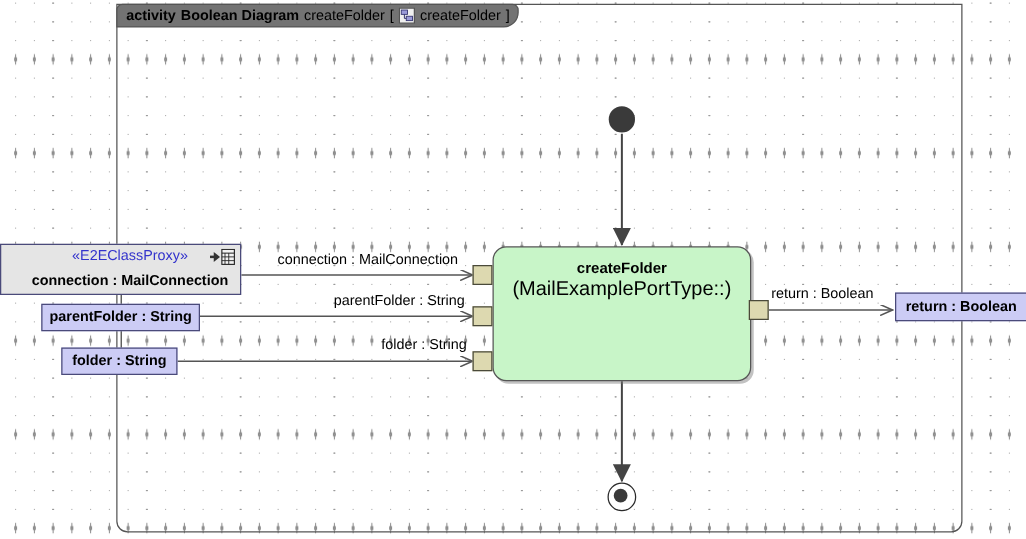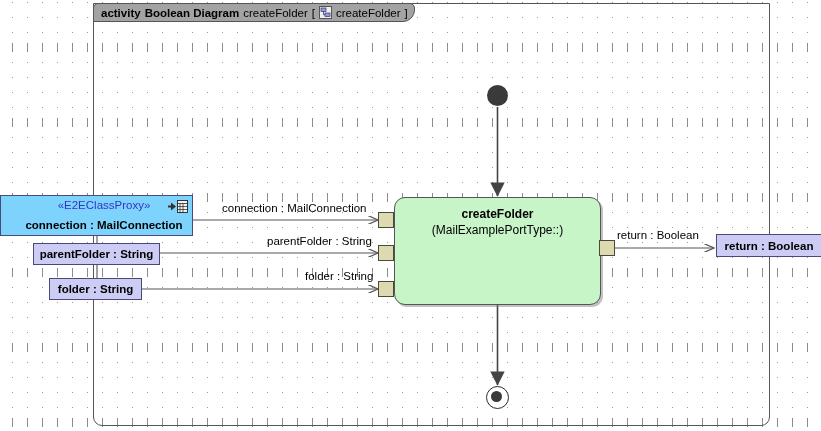--- a/index.html
+++ b/index.html
@@ -44,21 +44,21 @@
     position: absolute;
     left: 93px; top: 3px;
     height: 19px;
     padding: 0 6px 0 7px;
     display: flex;
     align-items: center;
     gap: 4px;
     border: 1.5px solid #555555;
     border-bottom: 1.5px solid #555555;
     border-radius: 5px 5px 12px 0;
-    background: #a3a3a3;
+    background: #737373;
     box-sizing: border-box;
     white-space: nowrap;
     font-size: 11.5px;
     color: #000000;
   }
   .hdr-kw { font-weight: bold; }
   .hdr-name { font-weight: normal; }
   .hdr-bracket { font-weight: normal; }
   .hdr-icon {
     display: inline-block;
@@ -75,21 +75,21 @@
     font-size: 11.5px;
     font-weight: bold;
     color: #000000;
     display: flex;
     align-items: center;
     justify-content: center;
     white-space: nowrap;
   }
   .proxy-box {
     position: absolute;
-    background: #7dd3fc;
+    background: #e5e5e5;
     border: 1px solid #4a4a7a;
     box-sizing: border-box;
     color: #000000;
     padding-left: 15px;
   }
   .proxy-stereo {
     text-align: center;
     font-size: 11.5px;
     color: #3333cc;
     line-height: 19px;
@@ -121,21 +121,21 @@
   #activity-title {
     margin-top: 9px;
     text-align: center;
     font-size: 12px;
     font-weight: bold;
     color: #000000;
   }
   #activity-sub {
     margin-top: 2px;
     text-align: center;
-    font-size: 12px;
+    font-size: 16px;
     color: #000000;
   }
   .pin {
     position: absolute;
     width: 16px; height: 16px;
     background: #ddd9b0;
     border: 1px solid #4a4a3a;
     box-sizing: border-box;
   }
   .node-label {

